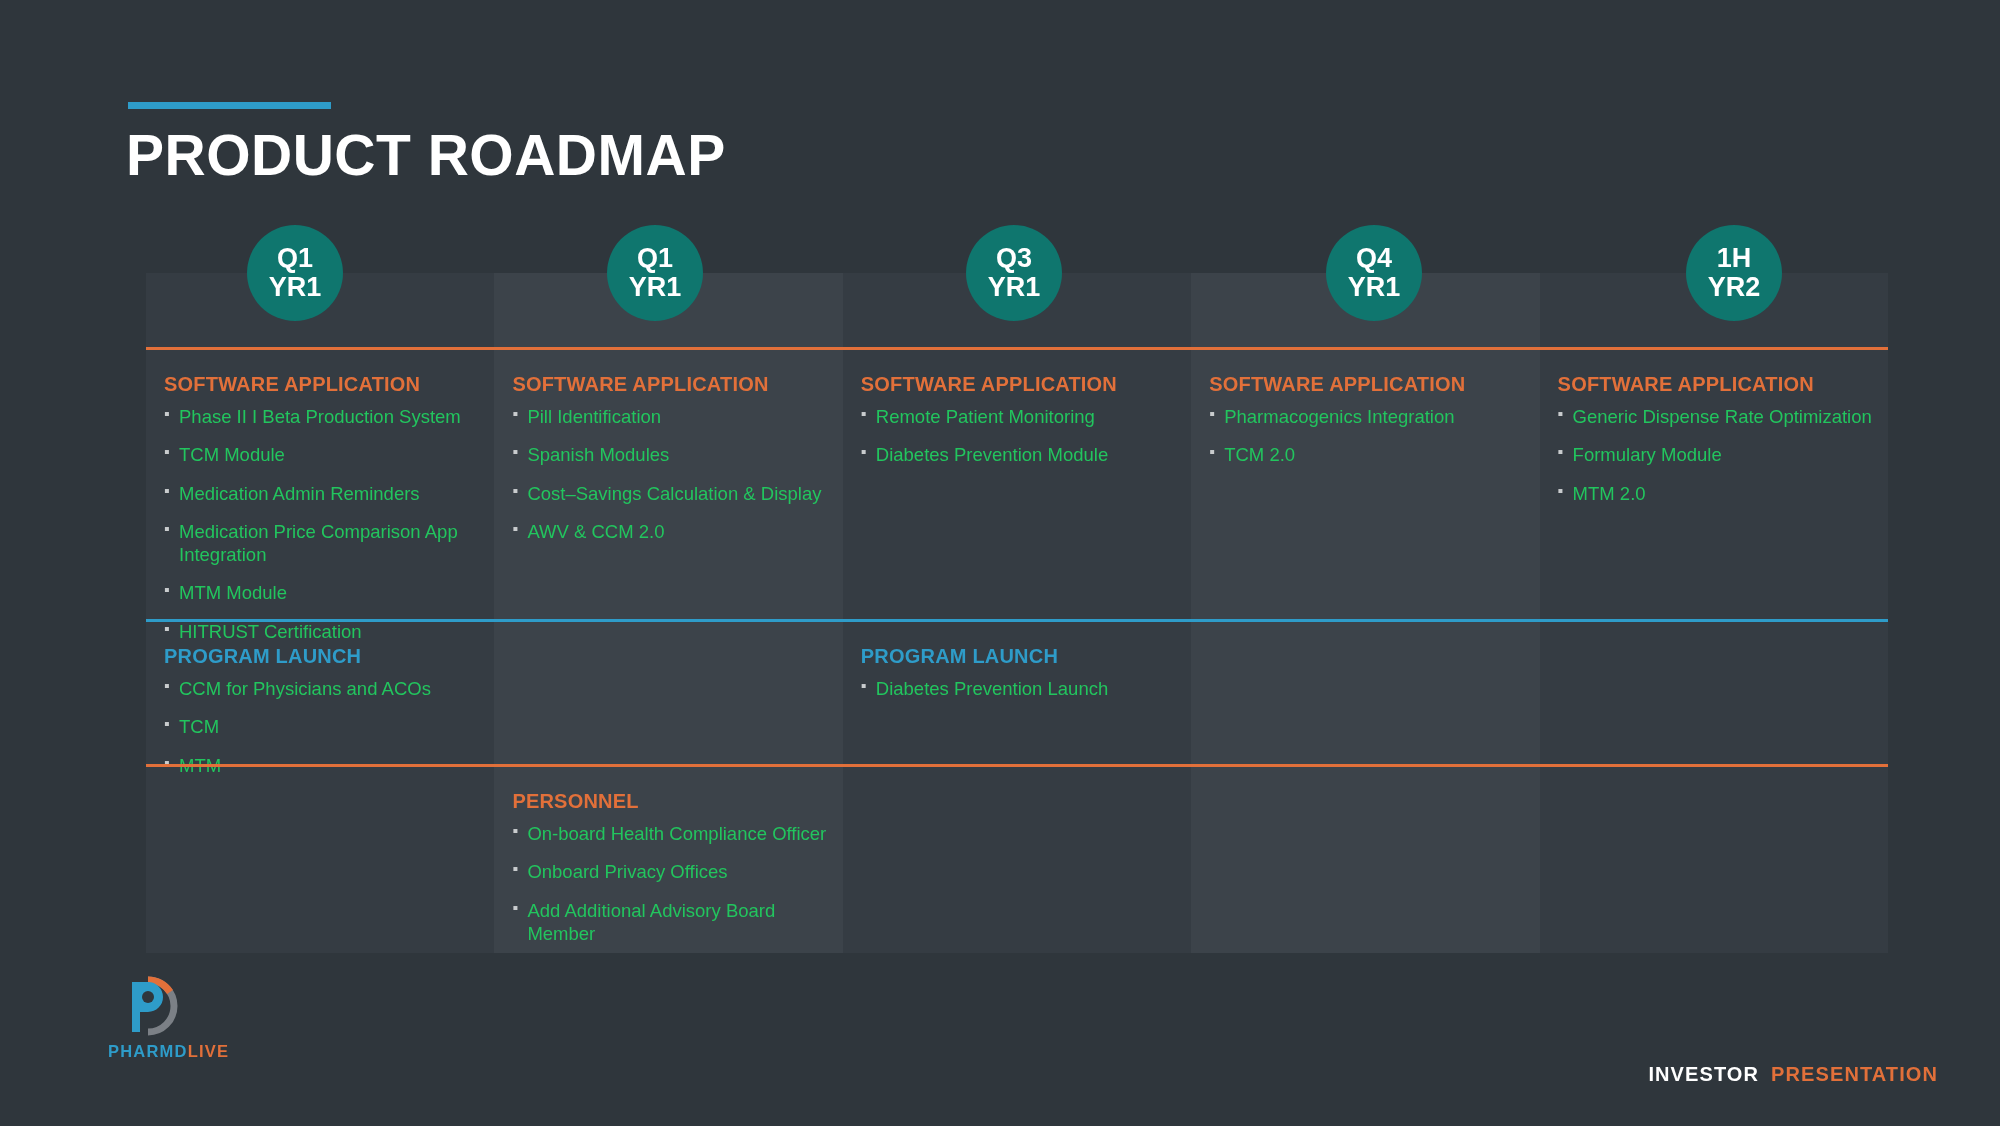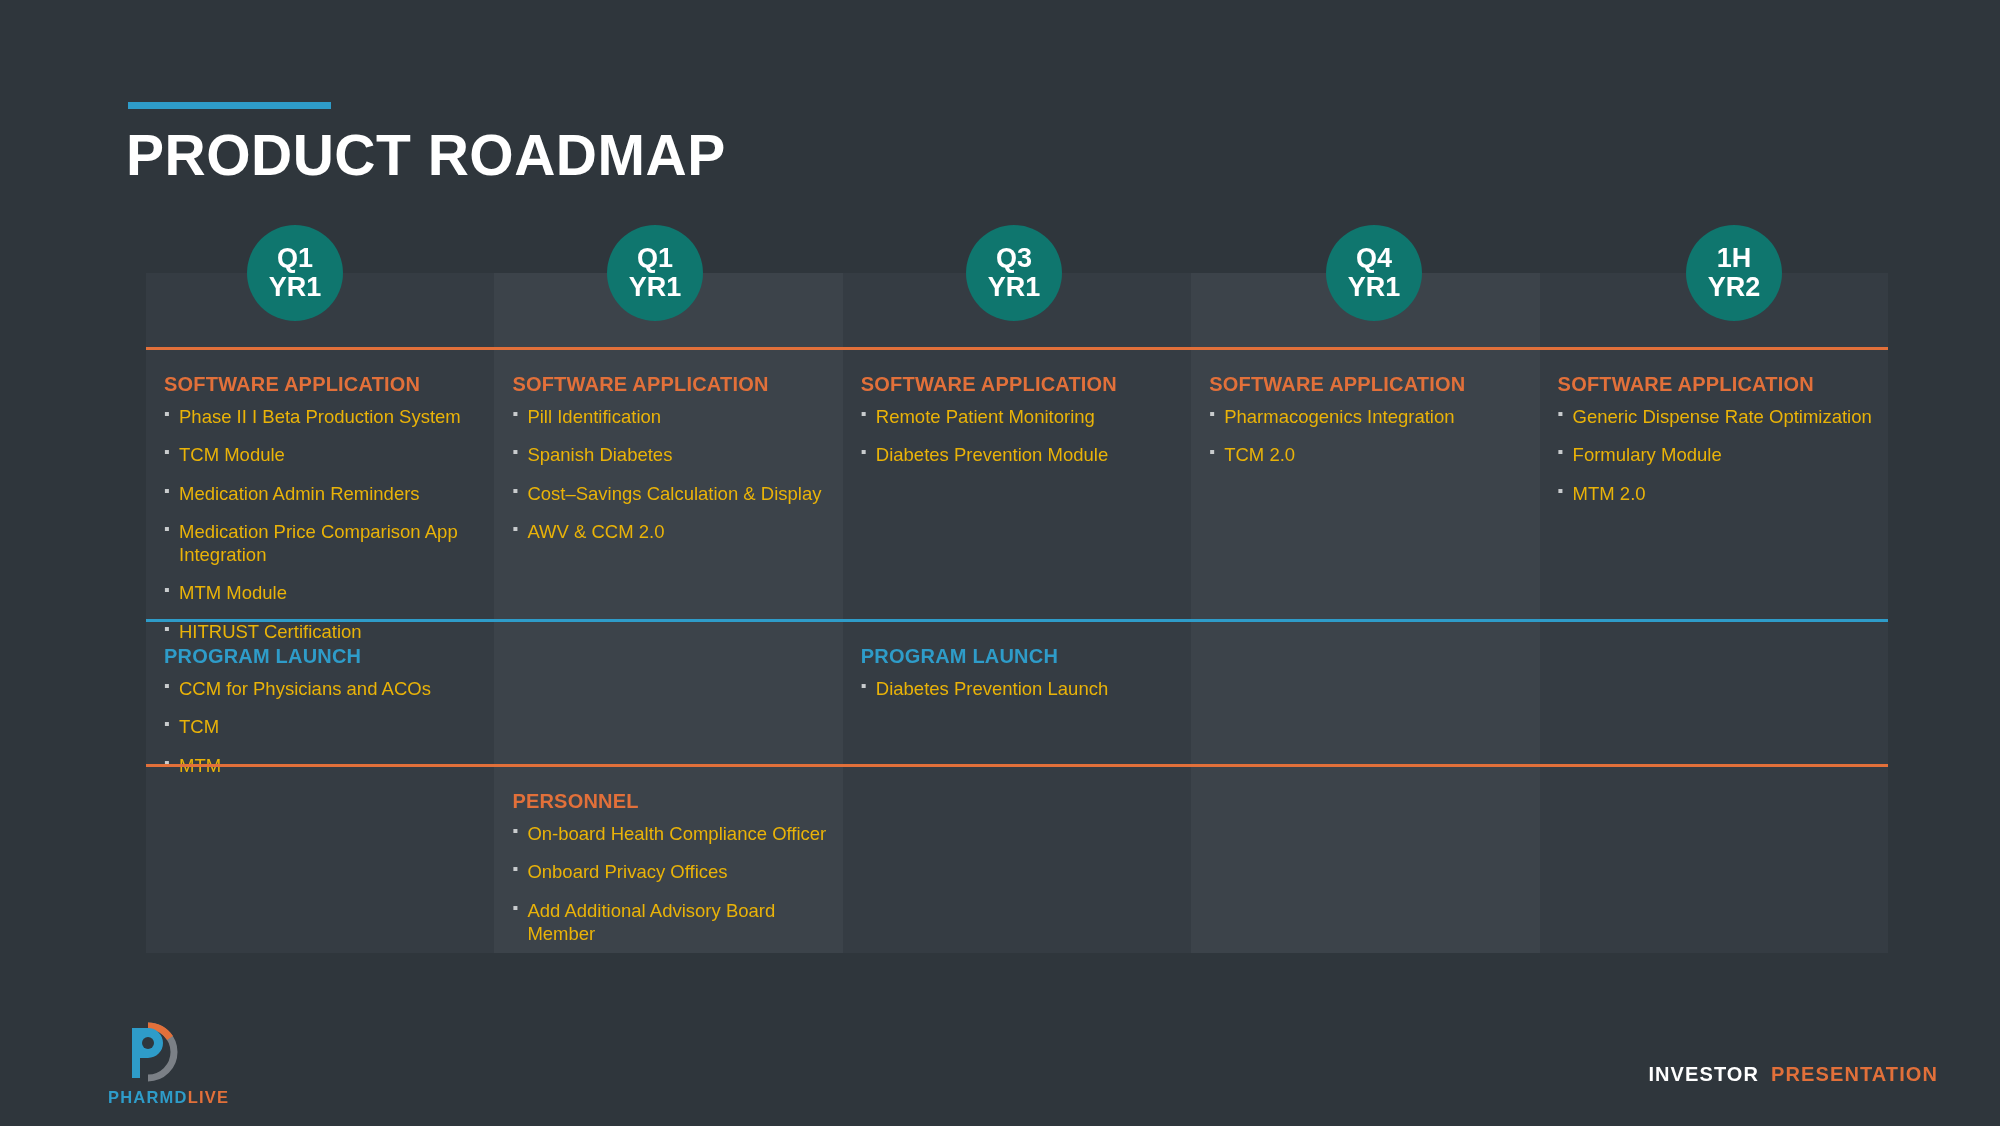--- a/index.html
+++ b/index.html
@@ -59,30 +59,30 @@
 
   .sec-head {
     font-size: 20px; font-weight: bold; letter-spacing: 0.2px;
     padding: 26px 0 0 18px;
   }
   .sec-head.orange { color: #e2703a; }
   .sec-head.blue   { color: #2e9cc9; }
 
   ul.items { list-style: none; padding: 9px 14px 0 18px; }
   ul.items li {
-    position: relative; color: #eab308; font-size: 18.5px;
+    position: relative; color: #22c55e; font-size: 18.5px;
     line-height: 1.26; margin-bottom: 15px; padding-left: 15px;
   }
   ul.items li::before {
     content: "\25AA"; position: absolute; left: 0; top: -1px;
     color: #c9ccce; font-size: 16px;
   }
 
   
-  .logo-wrap { position: absolute; left: 108px; top: 1022px; width: 220px; height: 88px; }
+  .logo-wrap { position: absolute; left: 108px; top: 976px; width: 220px; height: 88px; }
   .logo-mark { position: absolute; left: 10px; top: 0; width: 70px; height: 62px; }
   .logo-text { position: absolute; left: 0; top: 66px; font-size: 16.5px; font-weight: bold; letter-spacing: 1.2px; }
   .logo-text .p1 { color: #2e9cc9; }
   .logo-text .p2 { color: #e2703a; }
 
   .footer-right {
     position: absolute; right: 62px; top: 1063px;
     font-size: 20px; font-weight: bold; letter-spacing: 1.1px;
   }
   .footer-right .fw { color: #ffffff; }
@@ -128,21 +128,21 @@
       </div>
     </div>
 
     <div class="col alt">
       <div class="band b0"></div>
       <div class="band b1">
         <div class="band-rule rule-orange"></div>
         <div class="sec-head orange">SOFTWARE APPLICATION</div>
         <ul class="items">
           <li>Pill Identification</li>
-          <li>Spanish Diabetes</li>
+          <li>Spanish Modules</li>
           <li>Cost–Savings Calculation &amp; Display</li>
           <li>AWV &amp; CCM 2.0</li>
         </ul>
       </div>
       <div class="band b2">
         <div class="band-rule rule-blue"></div>
       </div>
       <div class="band b3">
         <div class="band-rule rule-orange"></div>
         <div class="sec-head orange">PERSONNEL</div>

